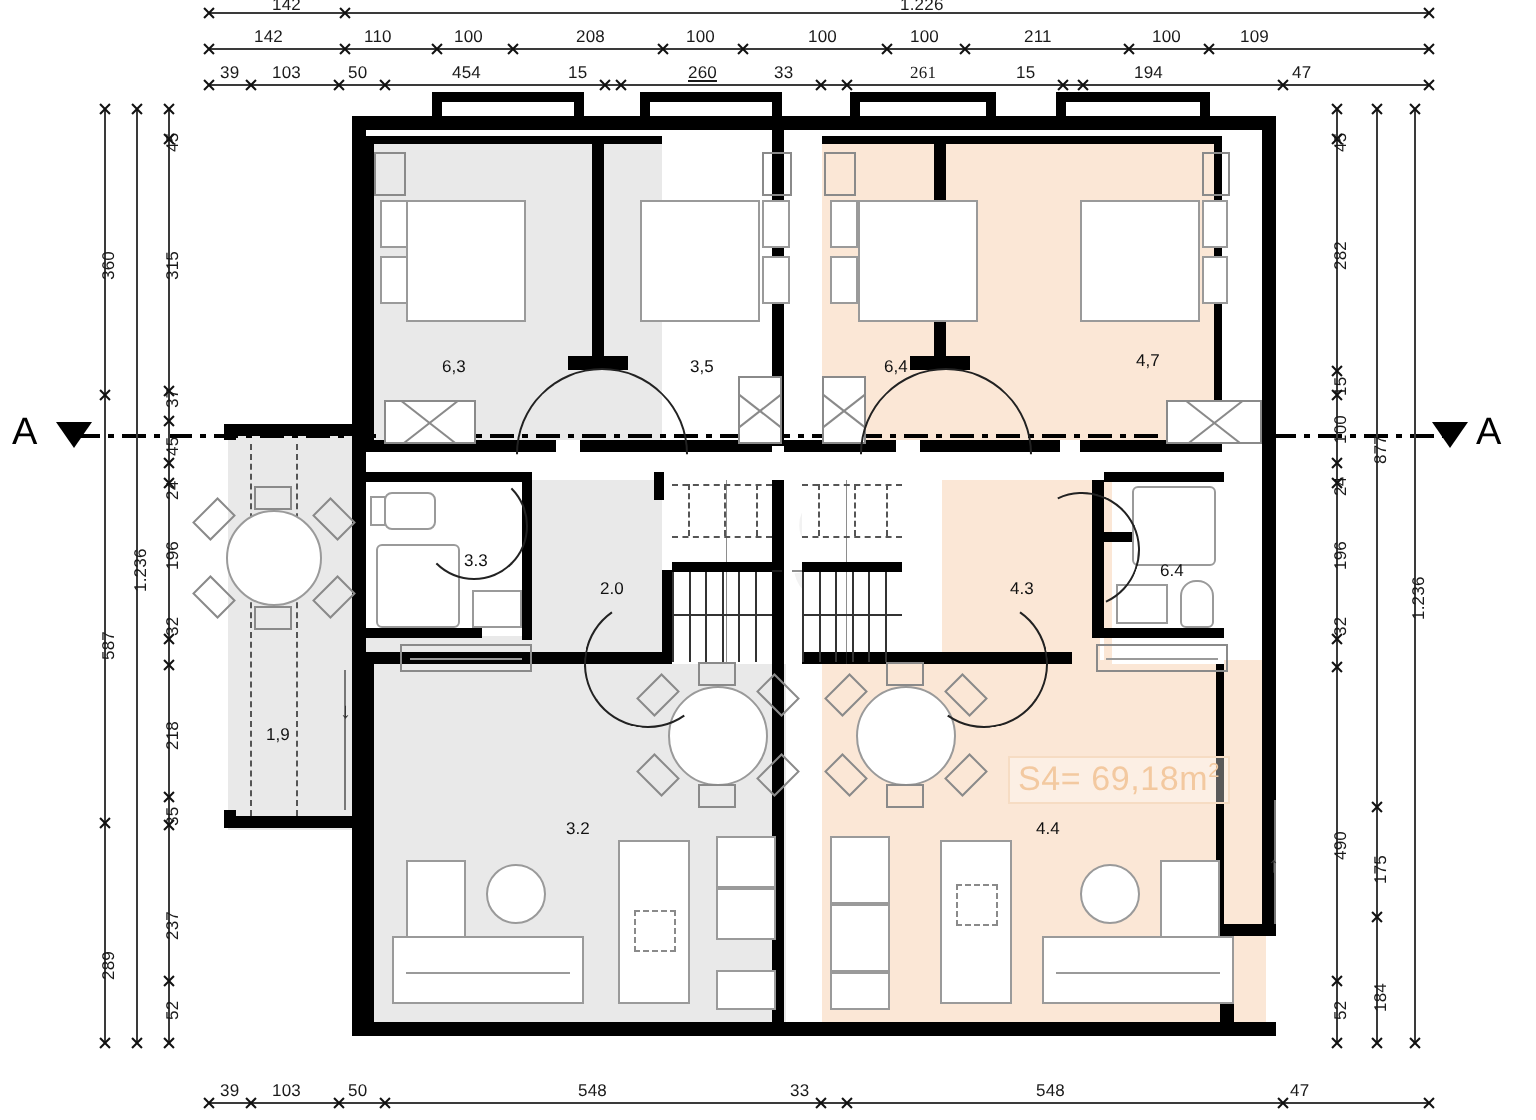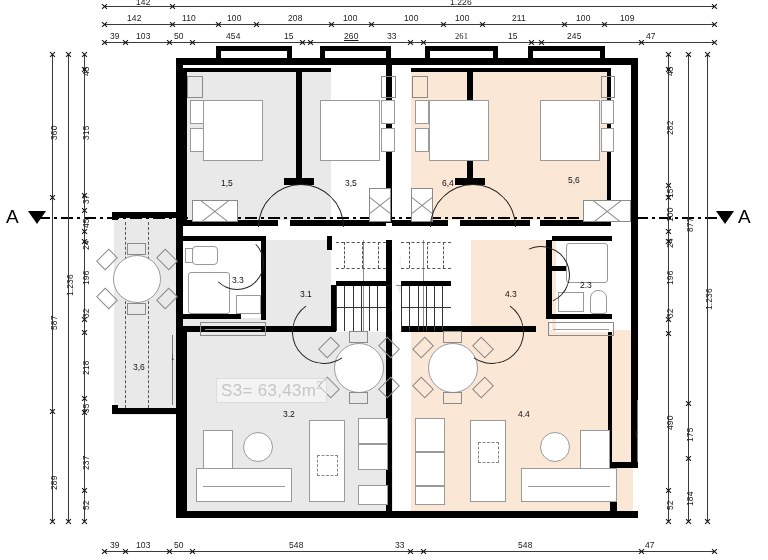--- a/index.html
+++ b/index.html
@@ -277,34 +277,34 @@
     <div class="winline" style="left:528px;top:486px;width:82px;"></div>
     <div class="furn" style="left:470px;top:420px;width:36px;height:82px;"></div>
     <div class="furn2" style="left:478px;top:442px;width:21px;height:21px;border-style:dashed;"></div>
     <div class="furn" style="left:415px;top:418px;width:30px;height:34px;"></div>
     <div class="furn" style="left:415px;top:452px;width:30px;height:34px;"></div>
     <div class="furn" style="left:415px;top:486px;width:30px;height:19px;"></div>
 
     <div class="abs" style="left:637px;top:400px;width:1px;height:62px;background:#777;"></div>
     <div class="arrow-up" style="left:634px;top:428px;">↑</div>
 
-    <div class="rmlbl" style="left:221px;top:178px;">1,5</div>
+    <div class="rmlbl" style="left:221px;top:178px;">6,3</div>
     <div class="rmlbl" style="left:345px;top:178px;">3,5</div>
     <div class="rmlbl" style="left:442px;top:178px;">6,4</div>
-    <div class="rmlbl" style="left:568px;top:175px;">5,6</div>
+    <div class="rmlbl" style="left:568px;top:175px;">4,7</div>
     <div class="rmlbl" style="left:232px;top:275px;">3.3</div>
-    <div class="rmlbl" style="left:300px;top:289px;">3.1</div>
+    <div class="rmlbl" style="left:300px;top:289px;">2.0</div>
     <div class="rmlbl" style="left:505px;top:289px;">4.3</div>
-    <div class="rmlbl" style="left:580px;top:280px;">2.3</div>
+    <div class="rmlbl" style="left:580px;top:280px;">6.4</div>
     <div class="rmlbl" style="left:283px;top:409px;">3.2</div>
     <div class="rmlbl" style="left:518px;top:409px;">4.4</div>
-    <div class="rmlbl" style="left:133px;top:362px;">3,6</div>
-
-    <div class="arealbl s3" style="left:216px;top:378px;">
-      <span>S3= 63,43m</span><sup>2</sup>
+    <div class="rmlbl" style="left:133px;top:362px;">1,9</div>
+
+    <div class="arealbl s4" style="left:504px;top:378px;">
+      <span>S4= 69,18m</span><sup>2</sup>
     </div>
   </div>
 
   <div class="abs" style="left:0;top:0;width:628px;height:48px;">
 
     <div class="dline h" style="left:104px;top:6px;width:610px;"></div>
     <div class="dimtxt" style="left:136px;top:-2px;">142</div>
     <div class="dimtxt" style="left:450px;top:-2px;">1.226</div>
     <div class="tick" style="left:101px;top:3px;"></div>
     <div class="tick" style="left:169px;top:3px;"></div>
@@ -336,21 +336,21 @@
     <div class="dline h" style="left:104px;top:42px;width:610px;"></div>
     <div class="dimtxt" style="left:110px;top:32px;">39</div>
     <div class="dimtxt" style="left:136px;top:32px;">103</div>
     <div class="dimtxt" style="left:174px;top:32px;">50</div>
     <div class="dimtxt" style="left:226px;top:32px;">454</div>
     <div class="dimtxt" style="left:284px;top:32px;">15</div>
     <div class="dimtxt" style="left:344px;top:32px;text-decoration:underline;">260</div>
     <div class="dimtxt" style="left:387px;top:32px;">33</div>
     <div class="dimtxt" style="left:455px;top:32px;font-family:Liberation Serif, serif;">261</div>
     <div class="dimtxt" style="left:508px;top:32px;">15</div>
-    <div class="dimtxt" style="left:567px;top:32px;">245</div>
+    <div class="dimtxt" style="left:567px;top:32px;">194</div>
     <div class="dimtxt" style="left:646px;top:32px;">47</div>
     <div class="tick" style="left:101px;top:39px;"></div>
     <div class="tick" style="left:122px;top:39px;"></div>
     <div class="tick" style="left:166px;top:39px;"></div>
     <div class="tick" style="left:189px;top:39px;"></div>
     <div class="tick" style="left:299px;top:39px;"></div>
     <div class="tick" style="left:307px;top:39px;"></div>
     <div class="tick" style="left:407px;top:39px;"></div>
     <div class="tick" style="left:420px;top:39px;"></div>
     <div class="tick" style="left:528px;top:39px;"></div>

